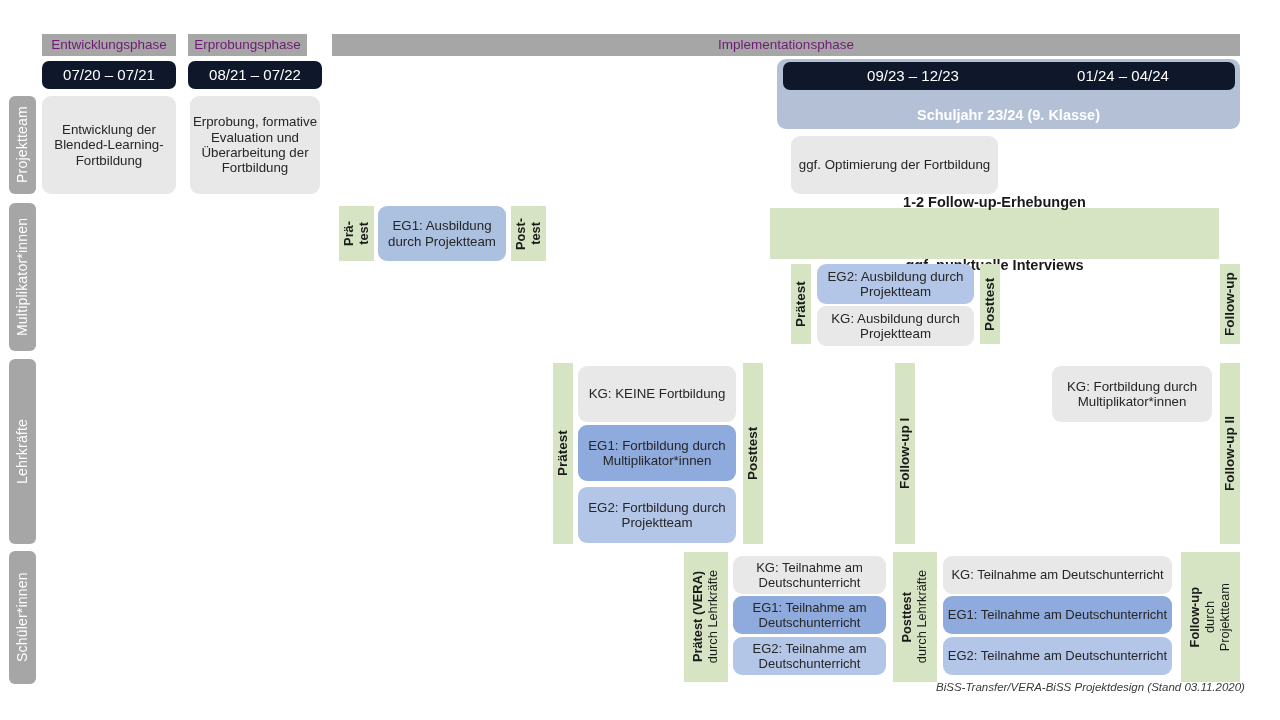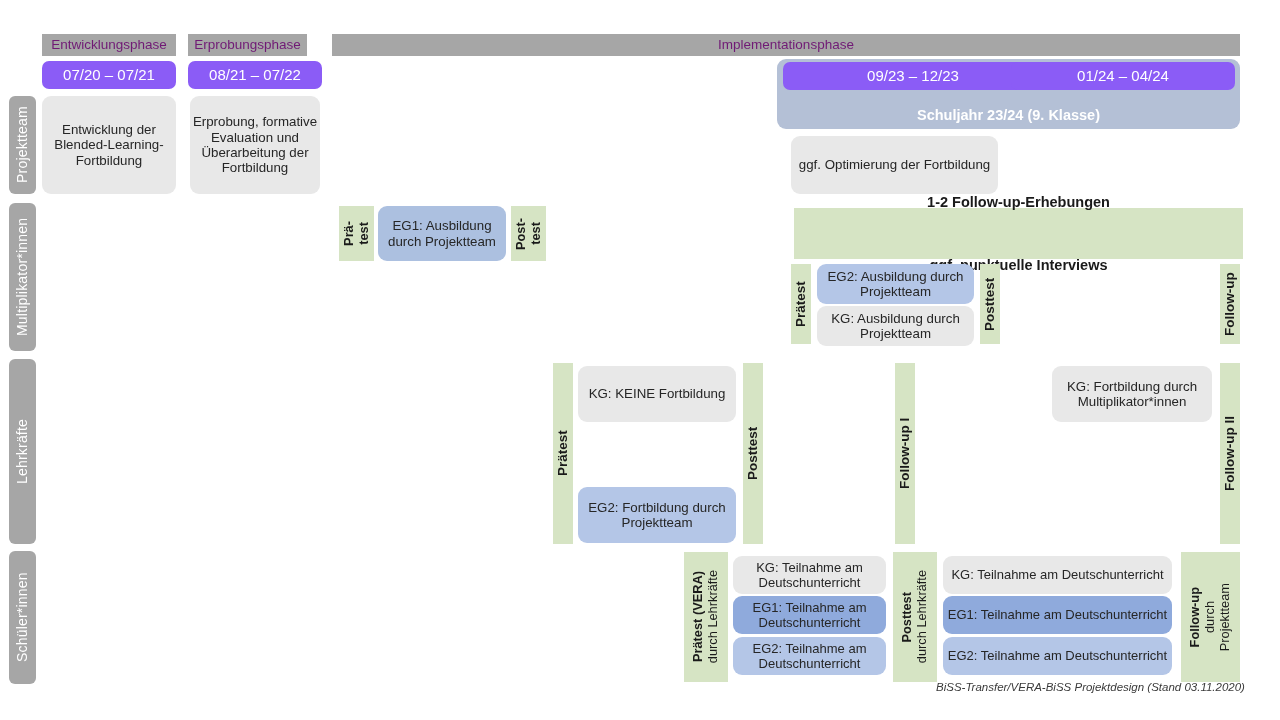--- a/index.html
+++ b/index.html
@@ -32,21 +32,21 @@
   
   .phase-strip {
     background: #a6a6a6;
     color: #701a75;
     font-size: 13.5px;
     border-radius: 0;
   }
 
   
   .date-pill {
-    background: #8b5cf6;
+    background: #0f172a;
     color: #ffffff;
     font-size: 15px;
     border-radius: 7px;
   }
 
   
   .schoolyear {
     background: #b4c0d6;
     border-radius: 9px;
   }
@@ -183,21 +183,21 @@
     <span class="ln bold">test</span>
   </div>
   <div class="box b-midblue f13p5" style="left:378px; top:206px; width:128px; height:55px;">
     <span>EG1: Ausbildung durch Projektteam</span>
   </div>
   <div class="box green green-stack" style="left:511px; top:206px; width:35px; height:55px;">
     <span class="ln bold">Post-</span>
     <span class="ln bold">test</span>
   </div>
 
-  <div class="box green green-h" style="left:794px; top:208px; width:449px; height:51px; flex-direction:column;gap:44px;">
+  <div class="box green green-h" style="left:770px; top:208px; width:449px; height:51px; flex-direction:column;gap:44px;">
     <span>1-2 Follow-up-Erhebungen</span>
     <span>ggf. punktuelle Interviews</span>
   </div>
 
   <div class="box green green-v" style="left:791px; top:264px; width:20px; height:80px;">
     <span>Prätest</span>
   </div>
   <div class="box b-lightblue f13p5" style="left:817px; top:264px; width:157px; height:40px;">
     <span>EG2:  Ausbildung durch Projektteam</span>
   </div>
@@ -209,20 +209,23 @@
   </div>
   <div class="box green green-v" style="left:1220px; top:264px; width:20px; height:80px;">
     <span>Follow-up</span>
   </div>
 
   <div class="box green green-v" style="left:553px; top:363px; width:20px; height:181px;">
     <span>Prätest</span>
   </div>
   <div class="box b-grey f13p5" style="left:578px; top:366px; width:158px; height:56px;">
     <span>KG:  KEINE Fortbildung</span>
+  </div>
+  <div class="box b-darkblue f13p5" style="left:578px; top:425px; width:158px; height:56px;">
+    <span>EG1: Fortbildung durch Multiplikator*innen</span>
   </div>
   <div class="box b-lightblue f13p5" style="left:578px; top:487px; width:158px; height:56px;">
     <span>EG2: Fortbildung durch Projektteam</span>
   </div>
   <div class="box green green-v" style="left:743px; top:363px; width:20px; height:181px;">
     <span>Posttest</span>
   </div>
   <div class="box green green-v" style="left:895px; top:363px; width:20px; height:181px;">
     <span>Follow-up I</span>
   </div>

